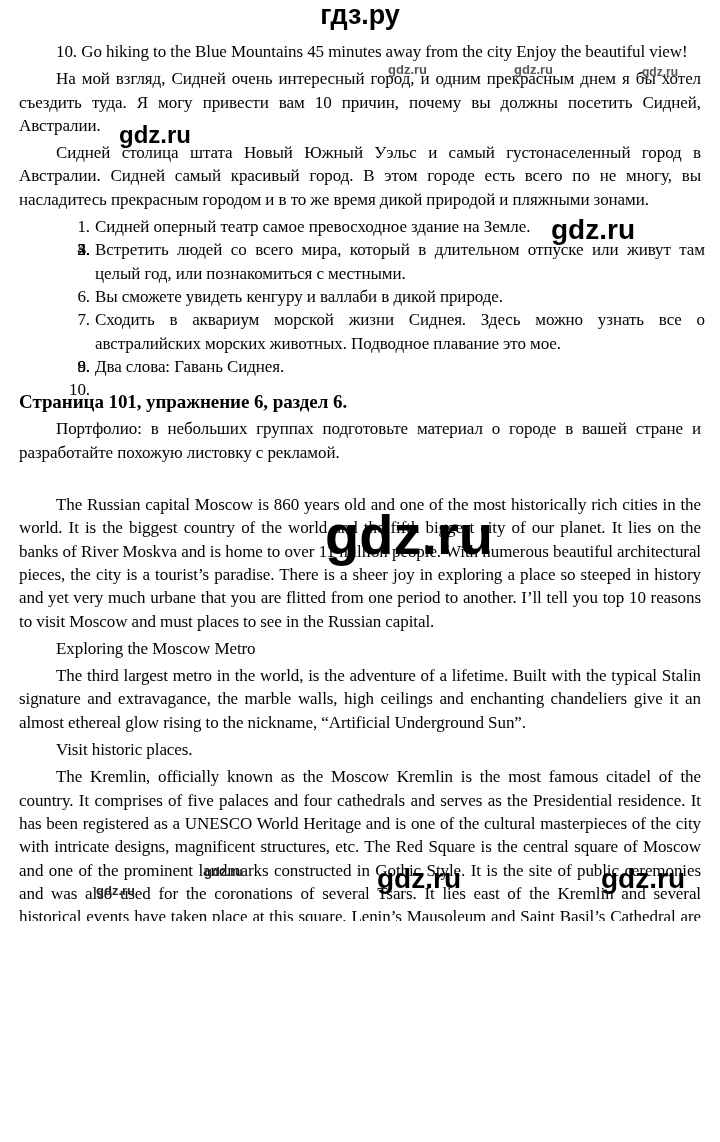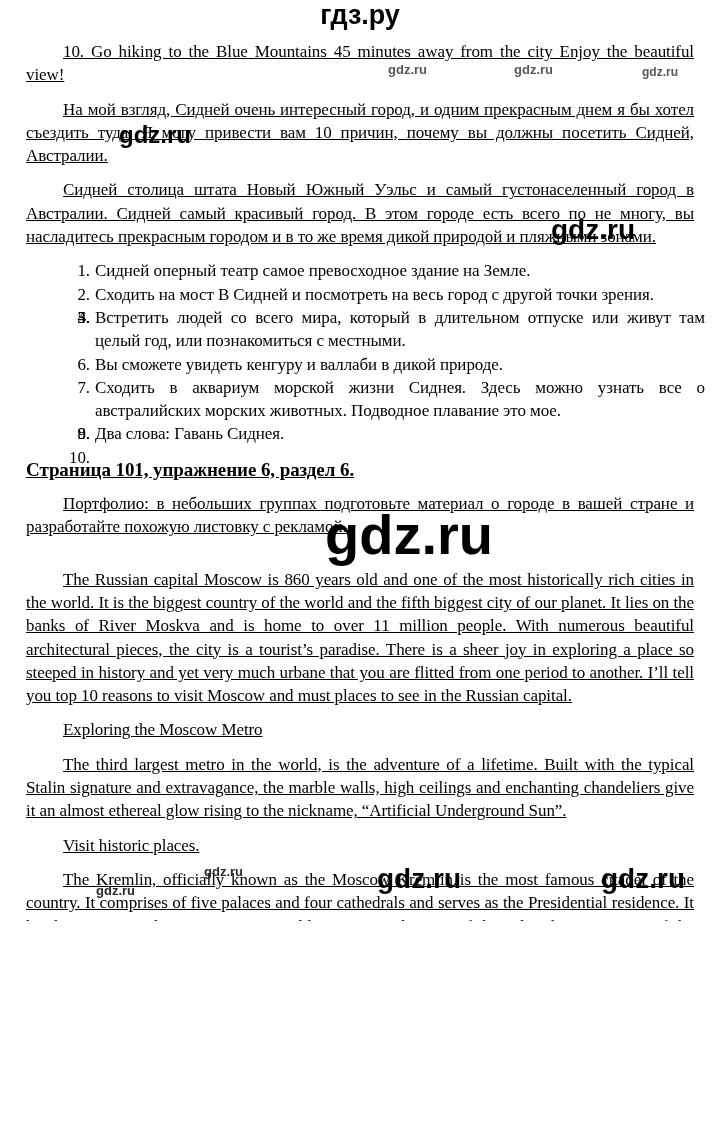--- a/index.html
+++ b/index.html
@@ -15,21 +15,21 @@
     overflow:hidden;
   }
   .content { padding:0 15px; }
   .site-title {
     font-family:"Liberation Sans", sans-serif;
     font-weight:bold;
     font-size:27px; line-height:26px;
     text-align:center;
     padding-top:2px;
   }
-  p { margin:11px;text-decoration:underline; }
+  p { margin:4px; }
   .para { text-align:justify; text-indent:37px; }
   .p-first { margin-top:12px; }
   .line { text-indent:37px; }
   .reasons { margin:0; }
   .reason { position:relative; padding-left:80px; text-align:justify; }
   .reason .num { position:absolute; left:0; top:0; width:75px; text-align:right; }
   .ex-heading {
     margin-top:12px;
     font-weight:bold;
     font-size:19px;
@@ -63,21 +63,20 @@
     <p class="para">На мой взгляд, Сидней очень интересный город, и одним прекрасным днем я бы хотел съездить туда. Я могу привести вам 10 причин, почему вы должны посетить Сидней, Австралии.</p>
     <p class="para">Сидней столица штата Новый Южный Уэльс и самый густонаселенный город в Австралии. Сидней самый красивый город. В этом городе есть всего по не многу, вы насладитесь прекрасным городом и в то же время дикой природой и пляжными зонами.</p>
 
     <div class="reasons">
       <div class="reason">
         <span class="num">1.</span>
         <span>Сидней оперный театр самое превосходное здание на Земле.</span>
       </div>
       <div class="reason">
         <span class="num">2.</span>
-        <span>Сходить на мост В Сидней и посмотреть на весь город с другой точки зрения.</span>
       </div>
       <div class="reason">
         <span class="num">3.</span>
       </div>
       <div class="reason">
         <span class="num">4.</span>
       </div>
       <div class="reason">
         <span class="num">5.</span>
         <span>Встретить людей со всего мира, который в длительном отпуске или живут там целый год, или познакомиться с местными.</span>

